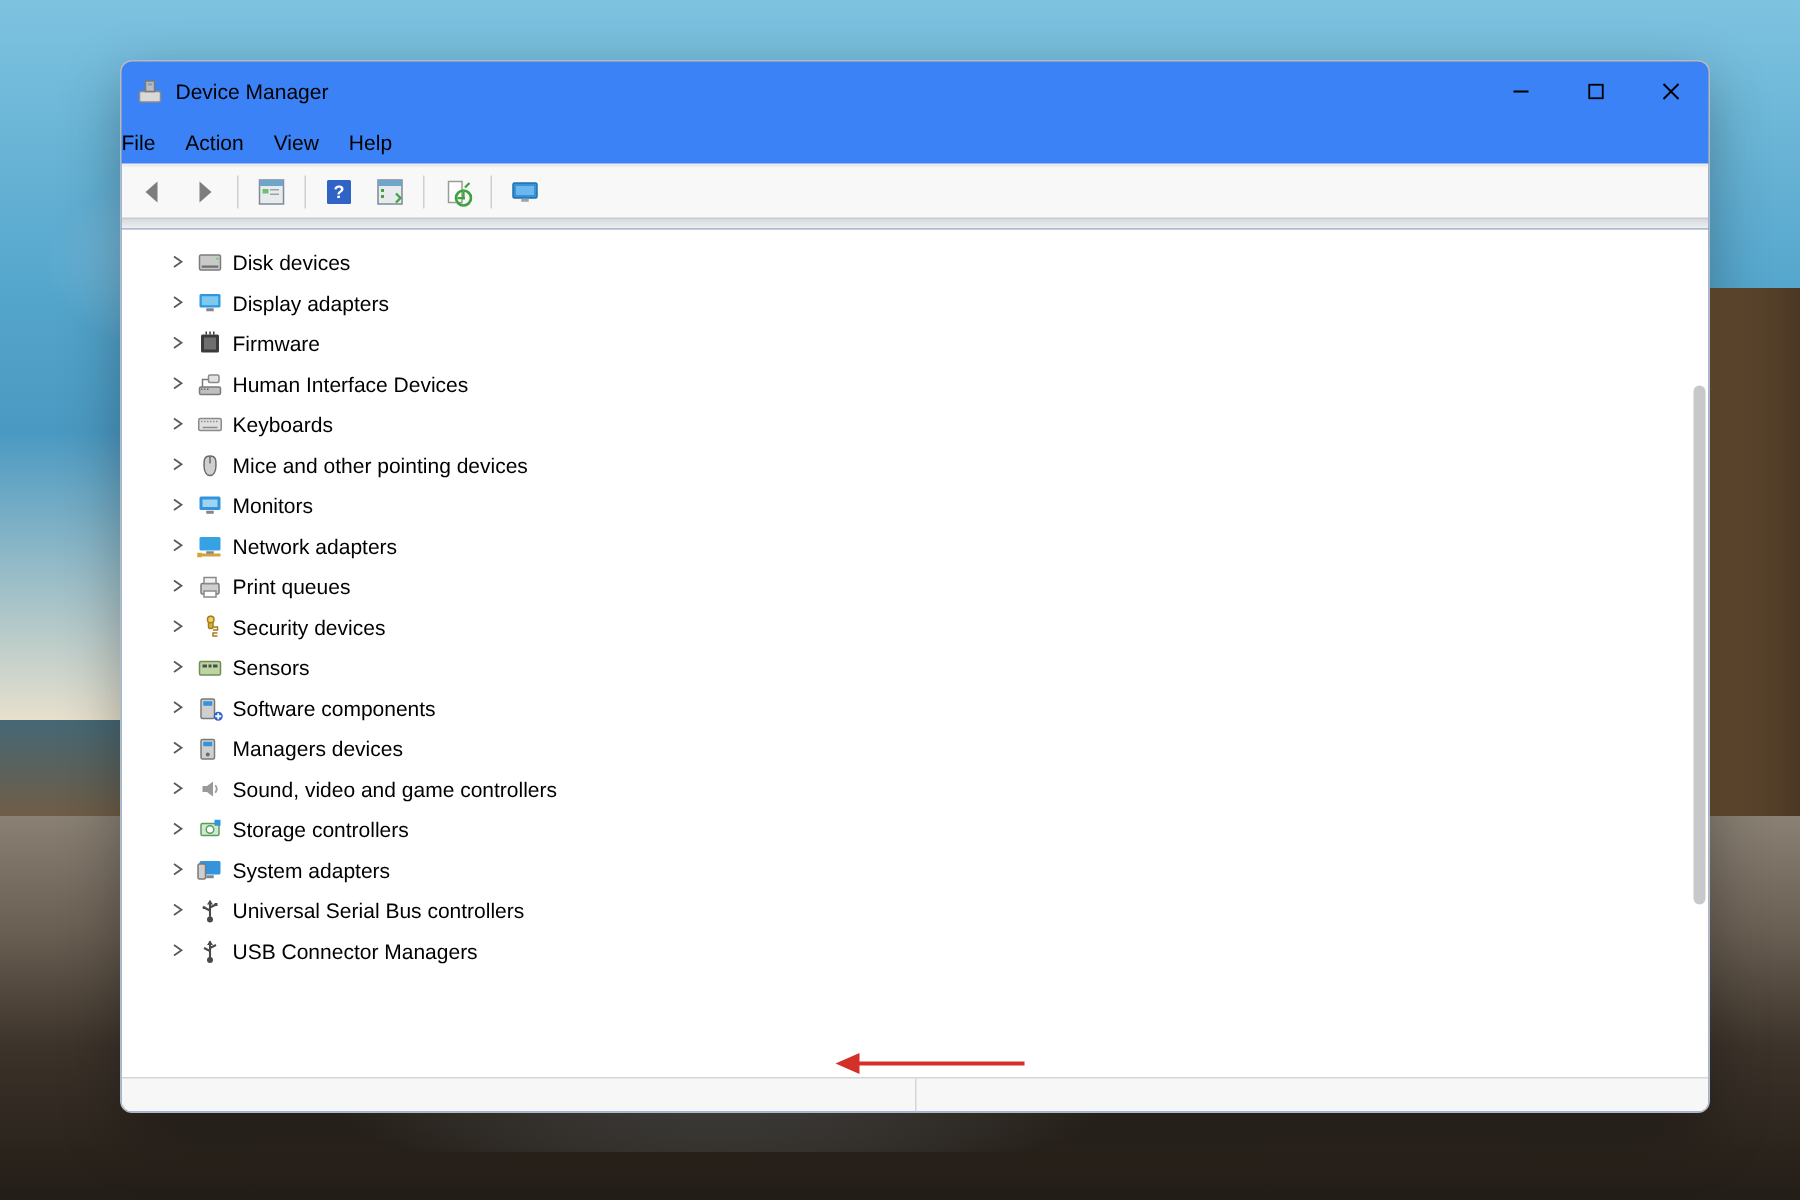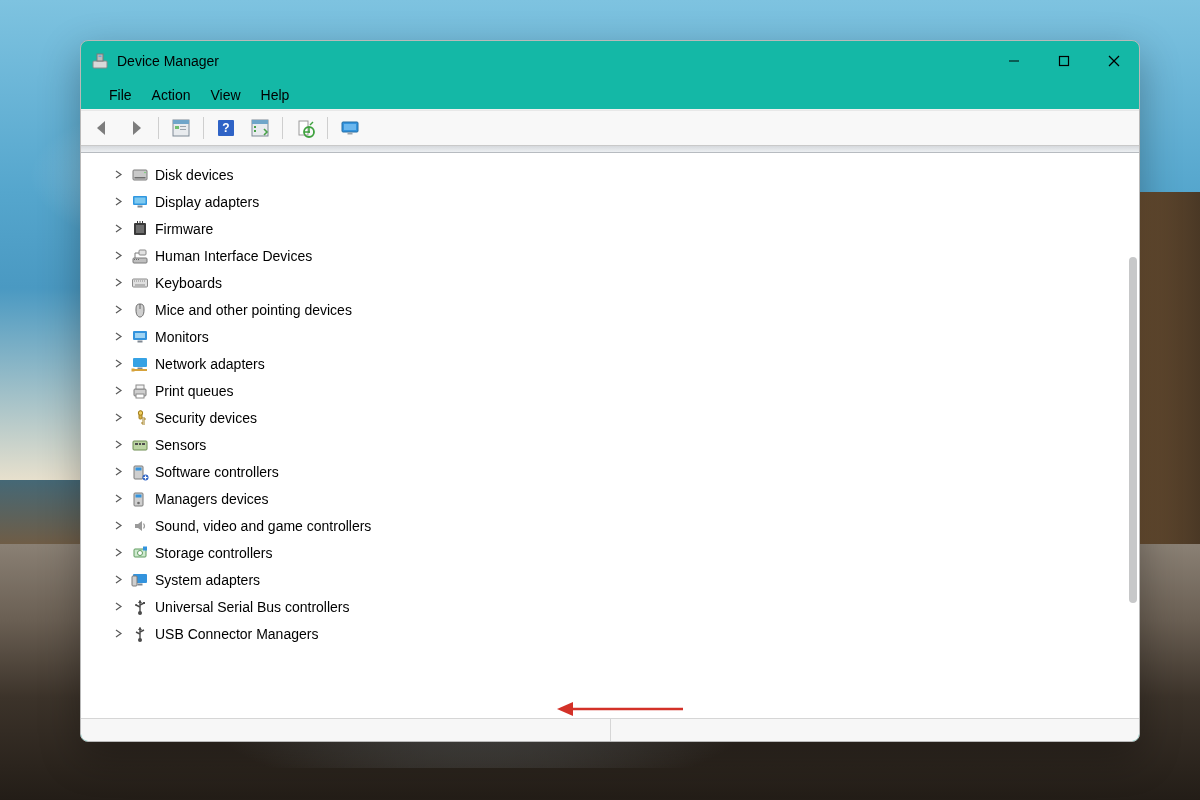--- a/index.html
+++ b/index.html
@@ -3,27 +3,27 @@
 <meta charset="utf-8">
 <style>
 html,body{margin:0;padding:0;height:100%;font-family:"Segoe UI",Tahoma,sans-serif;font-size:14px;color:#000;overflow:hidden}
 body{background:linear-gradient(180deg,#6db4d8 0%,#3d8fb8 35%,#2a6f94 55%,#7a5a3a 70%,#3a2f24 85%,#1a1410 100%);background-size:cover;width:1200px;height:800px;position:relative}
 .bg-layer{position:absolute;inset:0;pointer-events:none}
 .bg-sky{position:absolute;left:0;right:0;top:0;height:60%;background:linear-gradient(180deg,#7ec3e0 0%,#55a6cd 40%,#4a99c2 60%,#e7e0cd 100%)}
 .bg-clouds{position:absolute;left:0;right:0;top:0;height:55%;background:radial-gradient(ellipse 350px 140px at 20% 40%,rgba(255,255,255,0.55),transparent 60%),radial-gradient(ellipse 400px 160px at 75% 35%,rgba(255,255,255,0.5),transparent 60%),radial-gradient(ellipse 280px 110px at 50% 60%,rgba(255,255,255,0.4),transparent 65%)}
 .bg-cliffs{position:absolute;right:0;top:24%;width:180px;height:56%;background:linear-gradient(90deg,transparent 0%,#8a6a44 30%,#6e5234 60%,#4a3825 100%)}
 .bg-sand{position:absolute;left:0;right:0;bottom:0;height:32%;background:linear-gradient(180deg,#8a8074 0%,#6a5f53 30%,#3c332a 60%,#231d17 100%)}
 .bg-reflect{position:absolute;left:10%;right:30%;bottom:4%;height:22%;background:radial-gradient(ellipse 60% 100% at 50% 50%,rgba(200,225,240,0.35),transparent 70%)}
-.window{position:absolute;left:80px;top:40px;width:1058px;height:700px;background:#14b8a6;border:1px solid #b9b9b9;border-radius:8px;box-shadow:0 14px 40px rgba(0,0,0,0.3);display:flex;flex-direction:column;overflow:hidden}
+.window{position:absolute;left:80px;top:40px;width:1058px;height:700px;background:#3b82f6;border:1px solid #b9b9b9;border-radius:8px;box-shadow:0 14px 40px rgba(0,0,0,0.3);display:flex;flex-direction:column;overflow:hidden}
 .titlebar{height:40px;display:flex;align-items:center;padding-left:10px}
 .titlebar .app-icon{width:18px;height:18px;margin-right:8px;display:inline-flex;align-items:center;justify-content:center}
 .title-text{font-size:14px;color:#000}
 .win-controls{margin-left:auto;display:flex;height:100%}
 .win-btn{width:50px;height:40px;display:flex;align-items:center;justify-content:center}
-.menubar{height:28px;display:flex;align-items:center;gap:20px;padding:0 28px;border-bottom:1px solid #f0f0f0}
+.menubar{height:28px;display:flex;align-items:center;gap:20px;padding:0 0;border-bottom:1px solid #f0f0f0}
 .menubar span{font-size:14px;cursor:default}
 .toolbar{height:34px;border-top:1px solid #e8e8e8;border-bottom:1px solid #c9c9c9;background:#f8f8f8;display:flex;align-items:center;padding:0 6px;gap:4px}
 .toolbar .sep{width:1px;height:22px;background:#cfcfcf;margin:0 3px}
 .tool-btn{width:28px;height:26px;display:flex;align-items:center;justify-content:center;border:1px solid transparent}
 .tool-btn svg{width:20px;height:20px}
 .divider-band{height:6px;background:linear-gradient(#d6d9dd,#eceff2);border-bottom:1px solid #b7bbc0}
 .tree-area{flex:1;position:relative;overflow:hidden;background:#fff}
 .tree{position:absolute;inset:0;overflow-y:auto;padding:8px 0 8px 30px}
 .tree-row{display:flex;align-items:center;height:27px;gap:6px;padding-left:0;white-space:nowrap}
 .chevron{width:14px;height:14px;display:inline-flex;align-items:center;justify-content:center;color:#5a5a5a}
@@ -329,21 +329,21 @@
             </svg>
           </span>
           <span class="dev-icon">
             <svg viewBox="0 0 18 18">
               <rect x="3" y="3" width="9" height="13" rx="1" fill="#cfcfcf" stroke="#7a7a7a"></rect>
               <rect x="4.5" y="4.5" width="6" height="3" fill="#3393dd"></rect>
               <circle cx="14.5" cy="14.5" r="3" fill="#2f64c6"></circle>
               <path d="M14.5 12.5 v4 M12.5 14.5 h4" stroke="#fff" stroke-width="1.2"></path>
             </svg>
           </span>
-          <span class="tree-label">Software controllers</span>
+          <span class="tree-label">Software components</span>
         </div>
         <div class="tree-row">
           <span class="chevron">
             <svg viewBox="0 0 9 9">
               <path d="M2 1 L7 4.5 L2 8" fill="none" stroke="#5a5a5a" stroke-width="1.2"></path>
             </svg>
           </span>
           <span class="dev-icon">
             <svg viewBox="0 0 18 18">
               <rect x="3" y="3" width="9" height="13" rx="1" fill="#cfcfcf" stroke="#7a7a7a"></rect>

